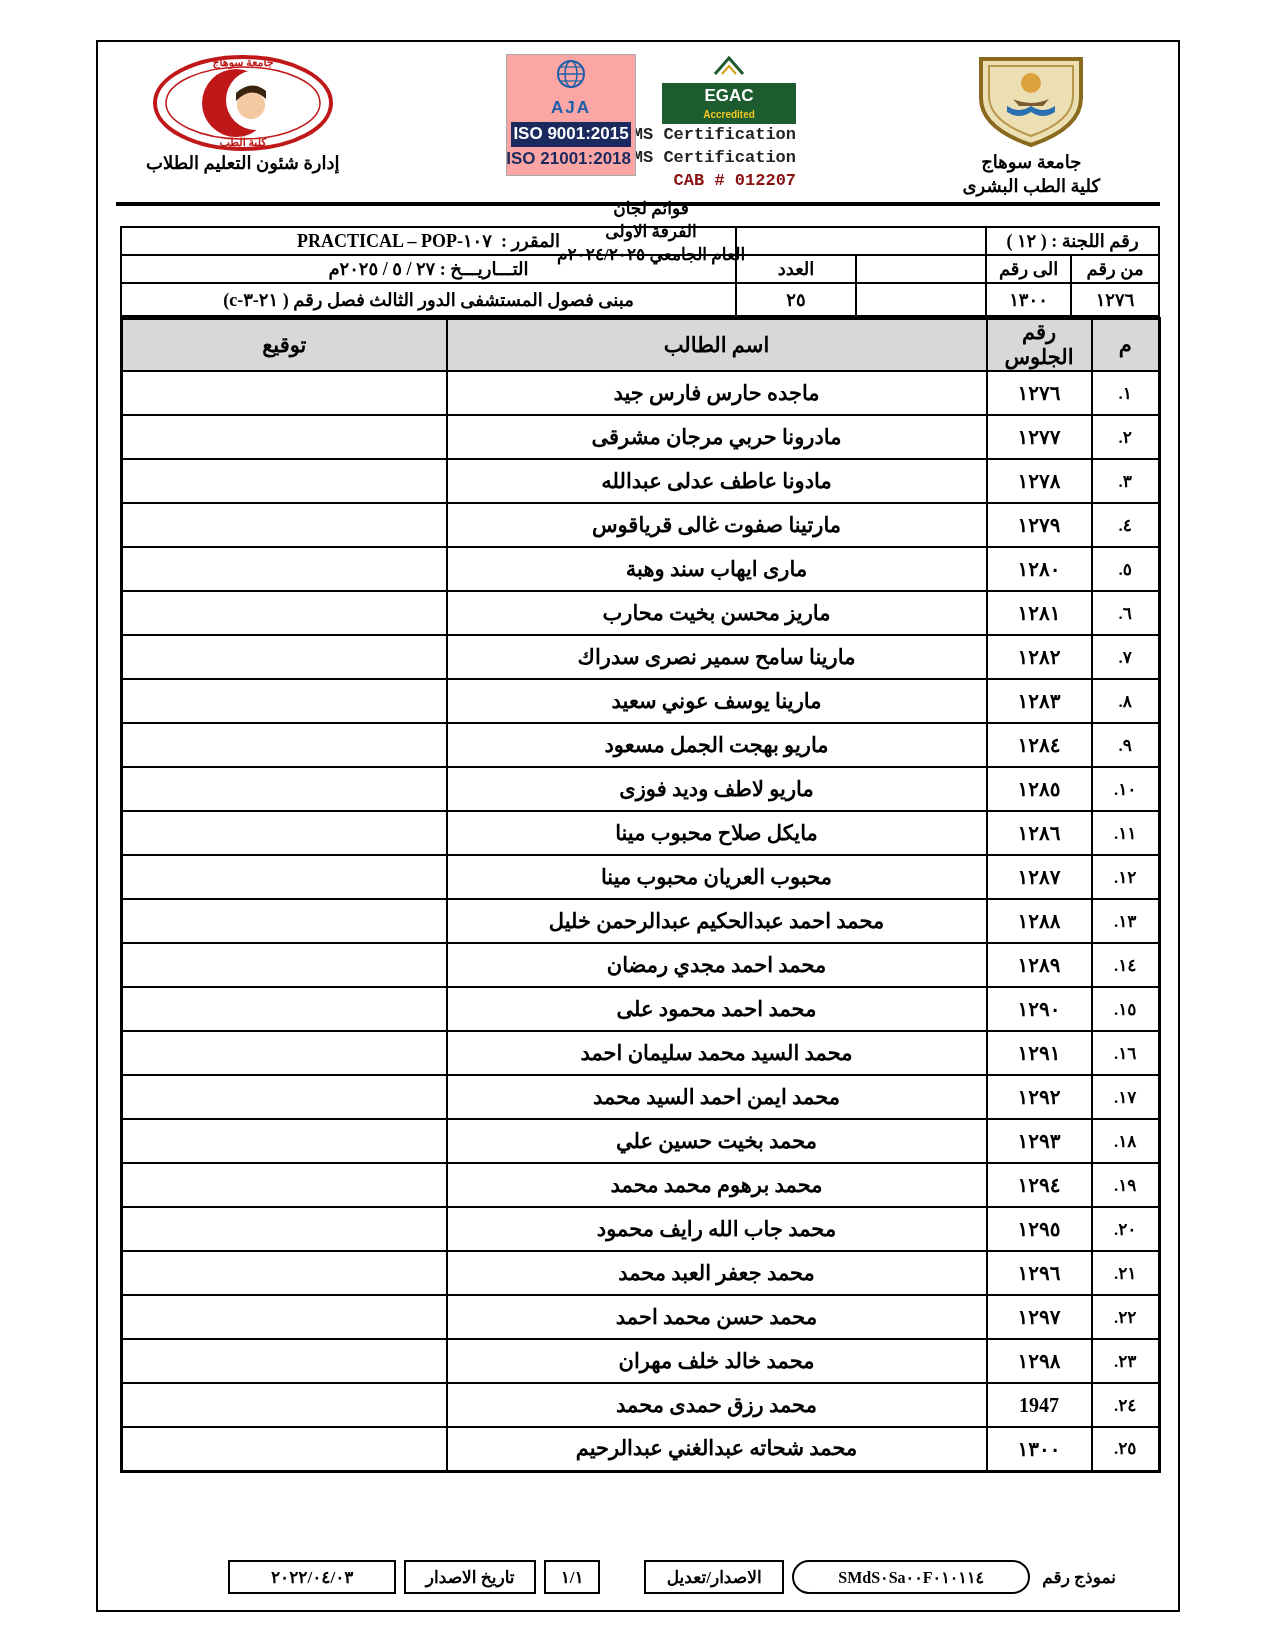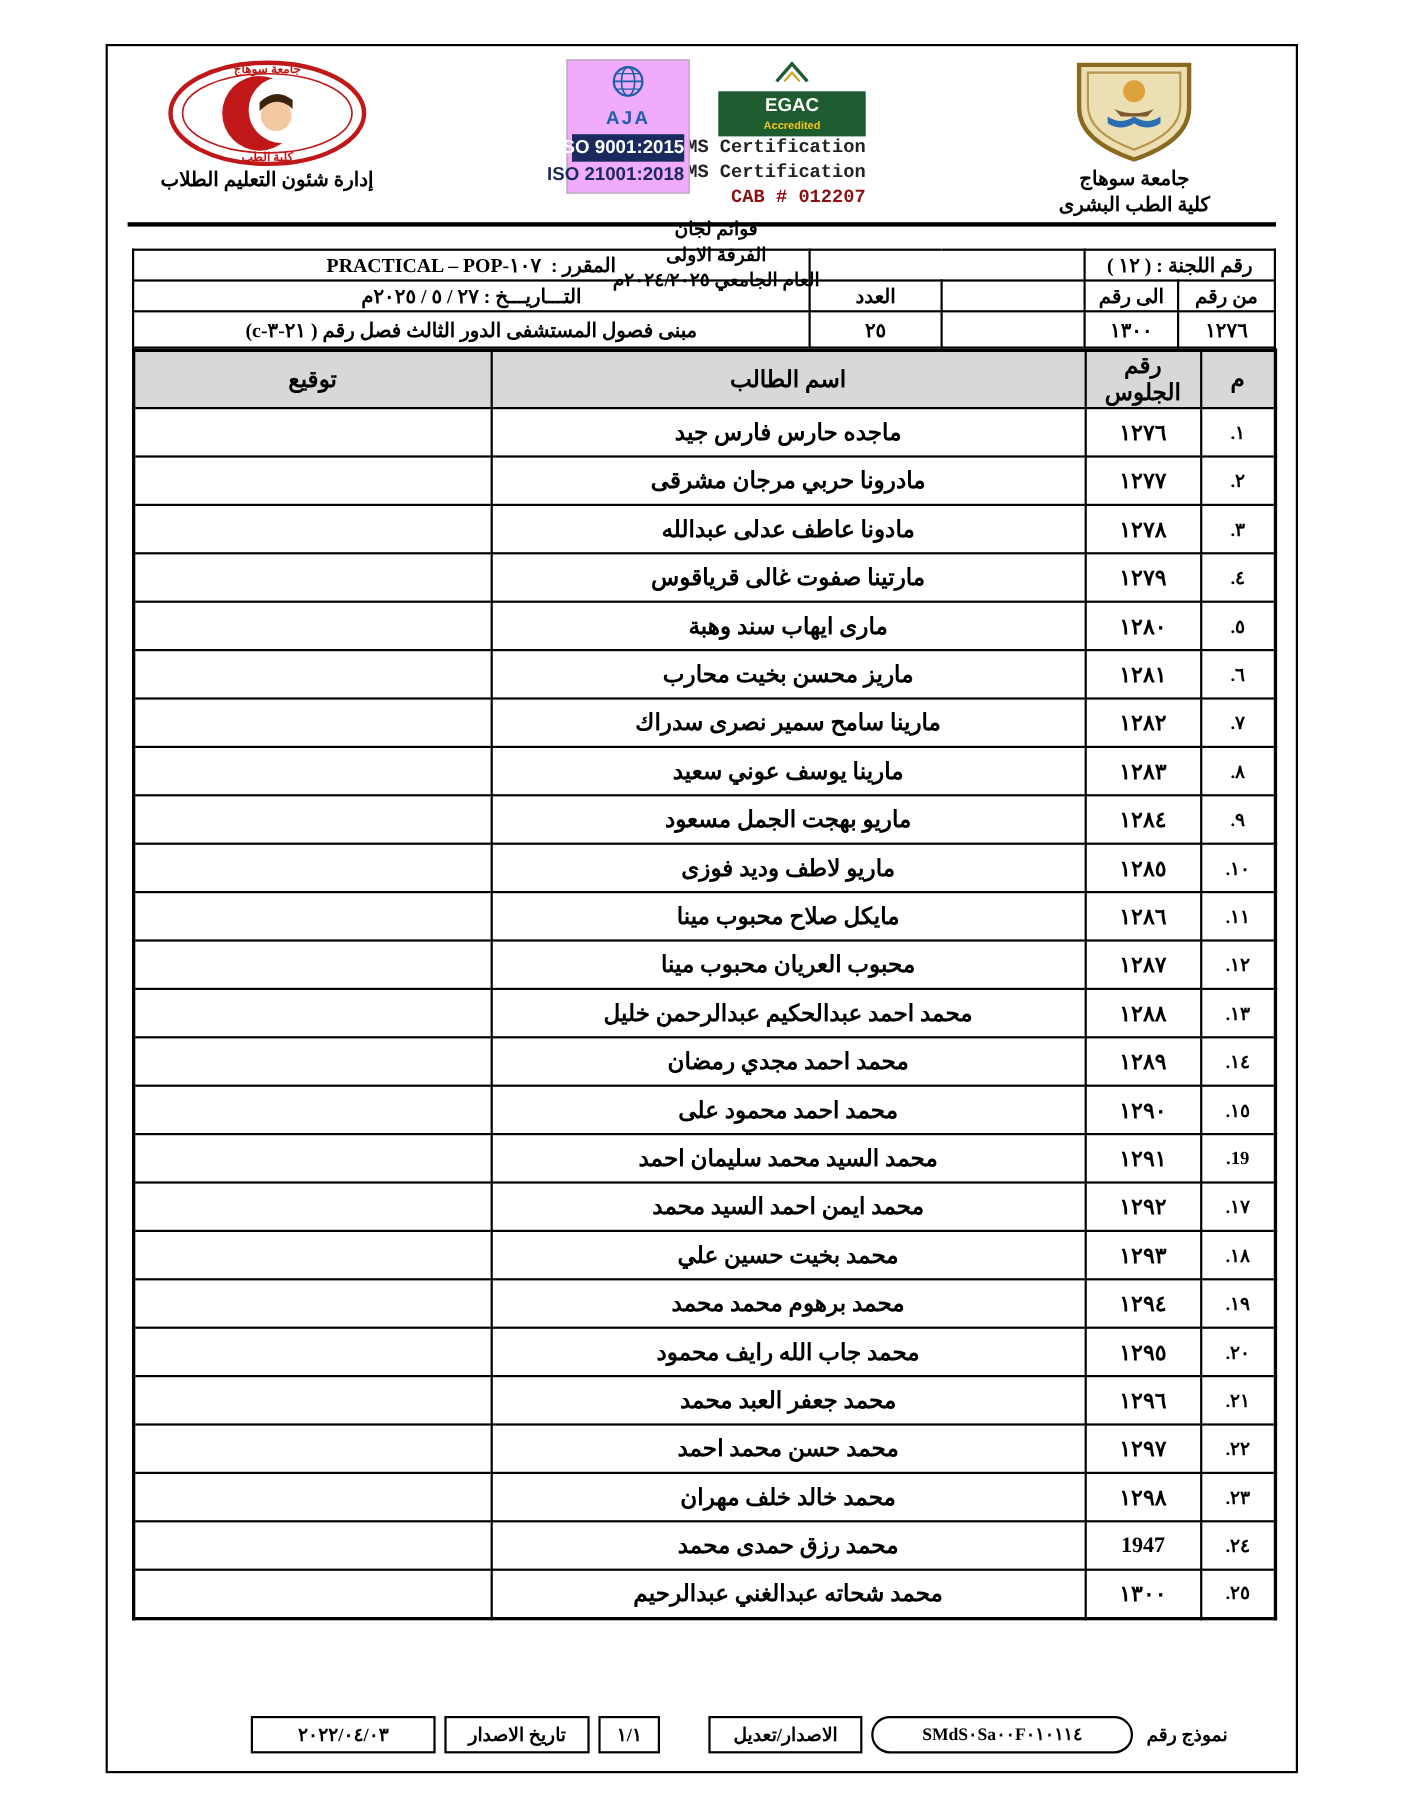--- a/index.html
+++ b/index.html
@@ -21,21 +21,21 @@
   .center-titles div { font-size: 17px; line-height: 1.35; white-space: nowrap; }
   .logo-row { display: flex; gap: 26px; align-items: flex-start; justify-content: center; margin-bottom: 5px; }
   .dept-label { font-size: 18px; white-space: nowrap; }
   .egac-box { width: 134px; text-align: center; }
   .egac-bar { background: var(--egac-green, #1c5c2e); color: #fff; font-size: 13px; line-height: 1.1;
               padding: 2px 0 3px; font-family: "Liberation Sans", "DejaVu Sans", sans-serif; }
   .egac-acc { display: block; color: #f2c522; font-size: 10px; }
   .egac-small { font-size: 9px; line-height: 1.3; color: #222;
                 font-family: Liberation Mono, monospace; text-align: right; }
   .egac-small.red { color: #8a1111; }
-  .aja-box { width: 112px; text-align: center; border: 1px solid #aaa; padding: 3px 4px 4px; background: #f0abfc; }
+  .aja-box { width: 130px; text-align: center; border: 1px solid #aaa; padding: 3px 4px 4px; background: #fca5a5; }
   .aja-name { color: var(--aja-blue, #1a5fa8); font-size: 16px; letter-spacing: 2px;
               font-family: "Liberation Sans", "DejaVu Sans", sans-serif; }
   .aja-iso1 { background: var(--navy, #1b2a5e); color: #fff; font-size: 9px; padding: 1px 0; margin-top: 2px;
               font-family: "Liberation Sans", "DejaVu Sans", sans-serif; }
   .aja-iso2 { color: var(--navy, #1b2a5e); font-size: 9px; margin-top: 1px;
               font-family: "Liberation Sans", "DejaVu Sans", sans-serif; }
   .hrule { border-bottom: 4px solid #000; margin: 0 18px; }
   
   table { border-collapse: collapse; table-layout: fixed; }
   .info-table { width: 1038px; margin: 20px 0 0 22px; border: 2.5px solid #000; }
@@ -281,21 +281,21 @@
     </tr>
 
     <tr>
       <td class="c-serial">١٥.</td>
       <td class="c-seat">١٢٩٠</td>
       <td class="c-name">محمد احمد محمود على</td>
       <td class="c-sign"></td>
     </tr>
 
     <tr>
-      <td class="c-serial">19.</td>
+      <td class="c-serial">١٦.</td>
       <td class="c-seat">١٢٩١</td>
       <td class="c-name">محمد السيد محمد سليمان احمد</td>
       <td class="c-sign"></td>
     </tr>
 
     <tr>
       <td class="c-serial">١٧.</td>
       <td class="c-seat">١٢٩٢</td>
       <td class="c-name">محمد ايمن احمد السيد محمد</td>
       <td class="c-sign"></td>

